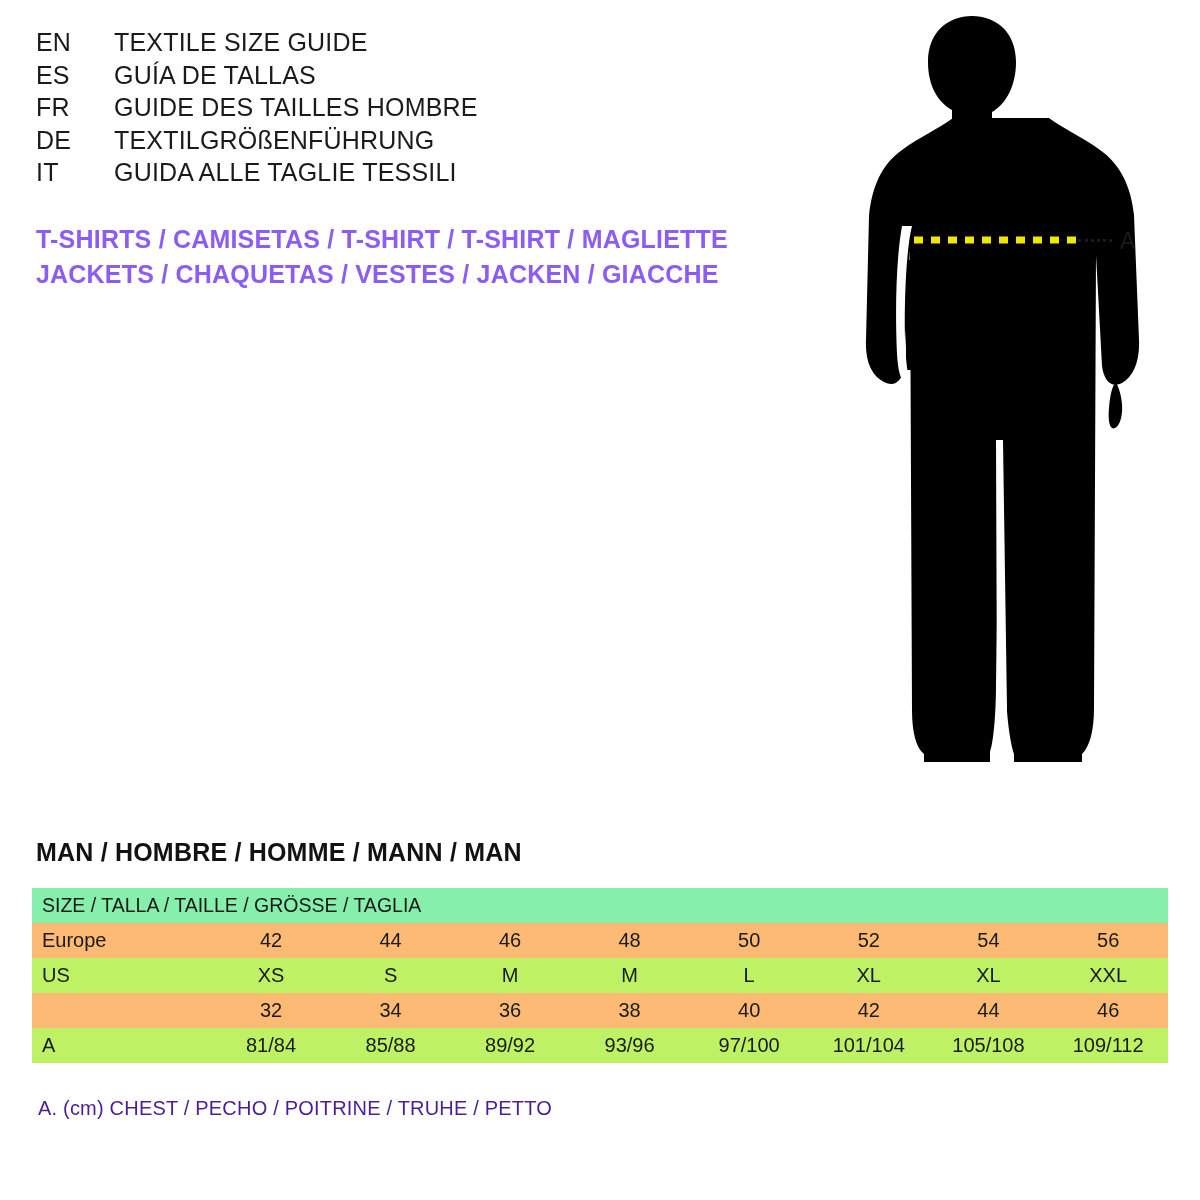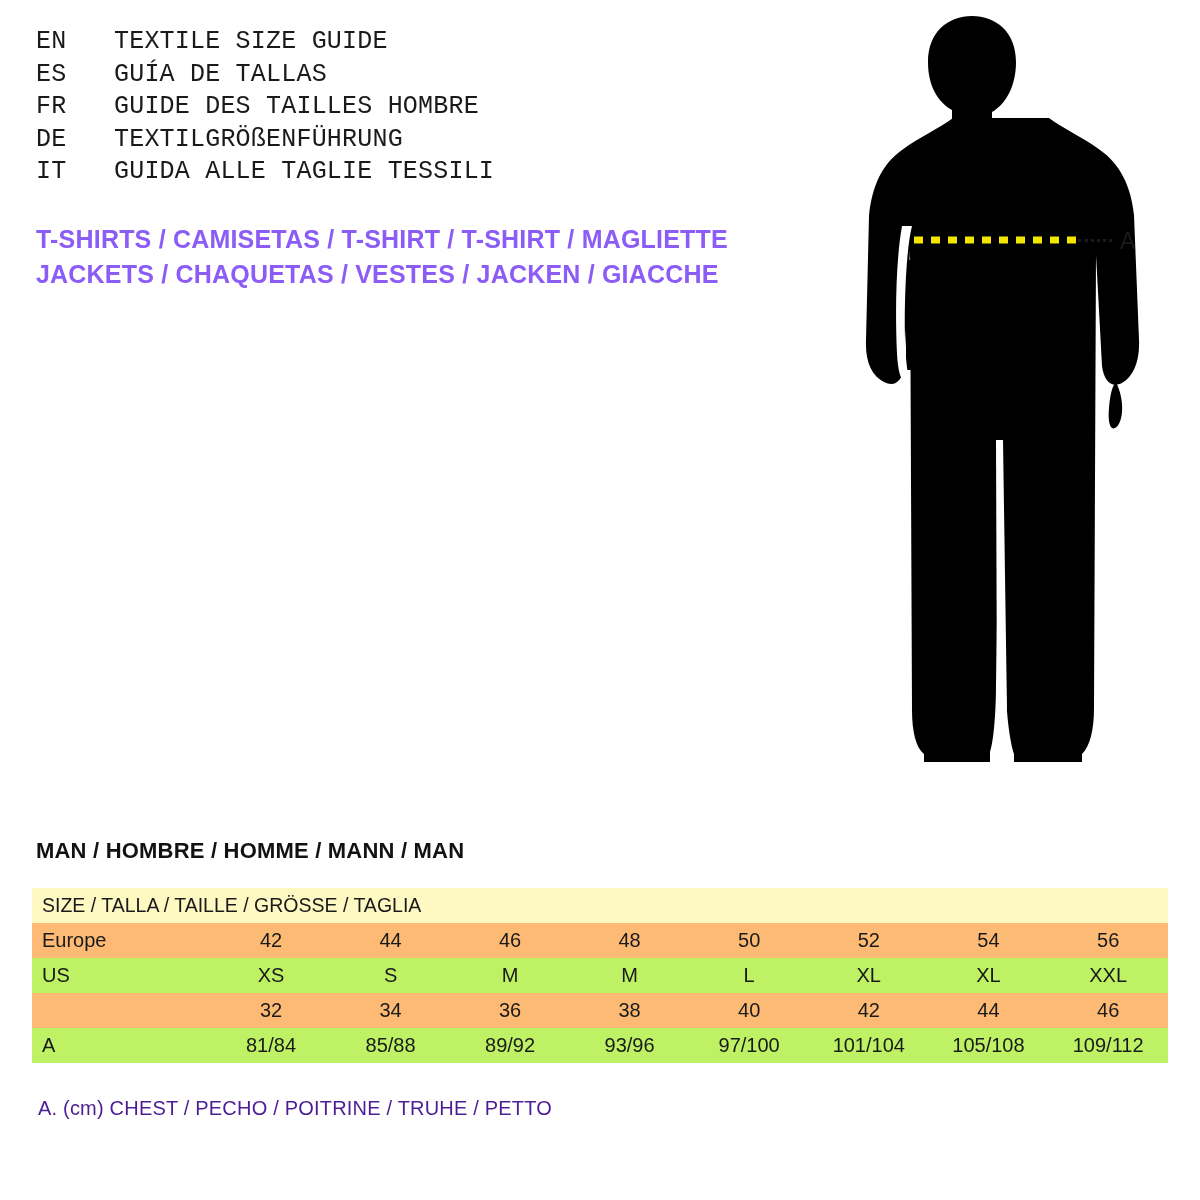--- a/index.html
+++ b/index.html
@@ -20,21 +20,20 @@
   #lang-block {
     position: absolute;
     left: 36px;
     top: 26px;
     width: 760px;
   }
   .lang-row {
     display: flex;
     align-items: flex-start;
     line-height: 1.30;
-    font-family: Liberation Mono, monospace;
   }
   .lang-code {
     width: 78px;
     flex: 0 0 78px;
     font-size: 25px;
     letter-spacing: 0.2px;
     color: #1a1a1a;
   }
   .lang-text {
     font-size: 25px;
@@ -84,41 +83,41 @@
     width: 34px;
     height: 0;
     border-top: 3px dotted #1a1a1a;
   }
 
   
   #man-title {
     position: absolute;
     left: 36px;
     top: 838px;
-    font-size: 22px;
+    font-size: 25px;
     font-weight: bold;
     letter-spacing: 0.2px;
     color: #121212;
   }
   #size-table {
     position: absolute;
     left: 32px;
     top: 888px;
     width: 1136px;
     border-collapse: collapse;
     font-size: 20px;
   }
   #size-table td {
     padding: 0;
     height: 35px;
     vertical-align: middle;
     color: #1a1a1a;
   }
   .row-header td {
-    background: #fef9c3;
+    background: #86efac;
     font-size: 19.5px;
     color: #1f1f1f;
   }
   .row-shade td { background: #fdba74; }
   .row-plain td { background: #bef264; }
   .cell-label {
     text-align: left;
     padding-left: 10px !important;
     width: 170px;
   }

